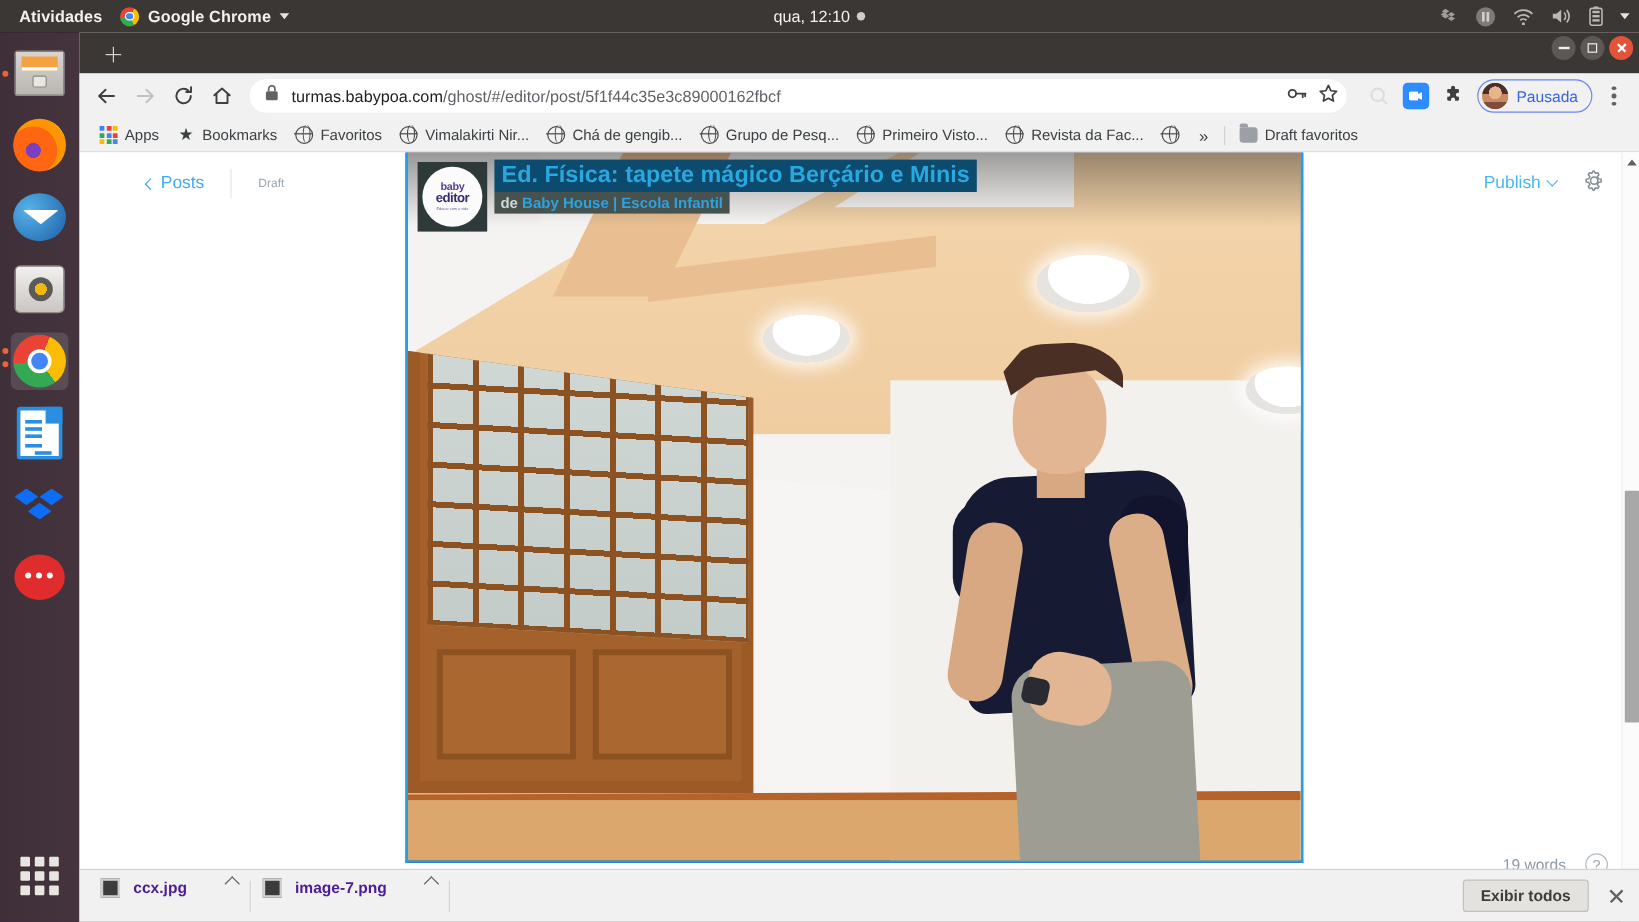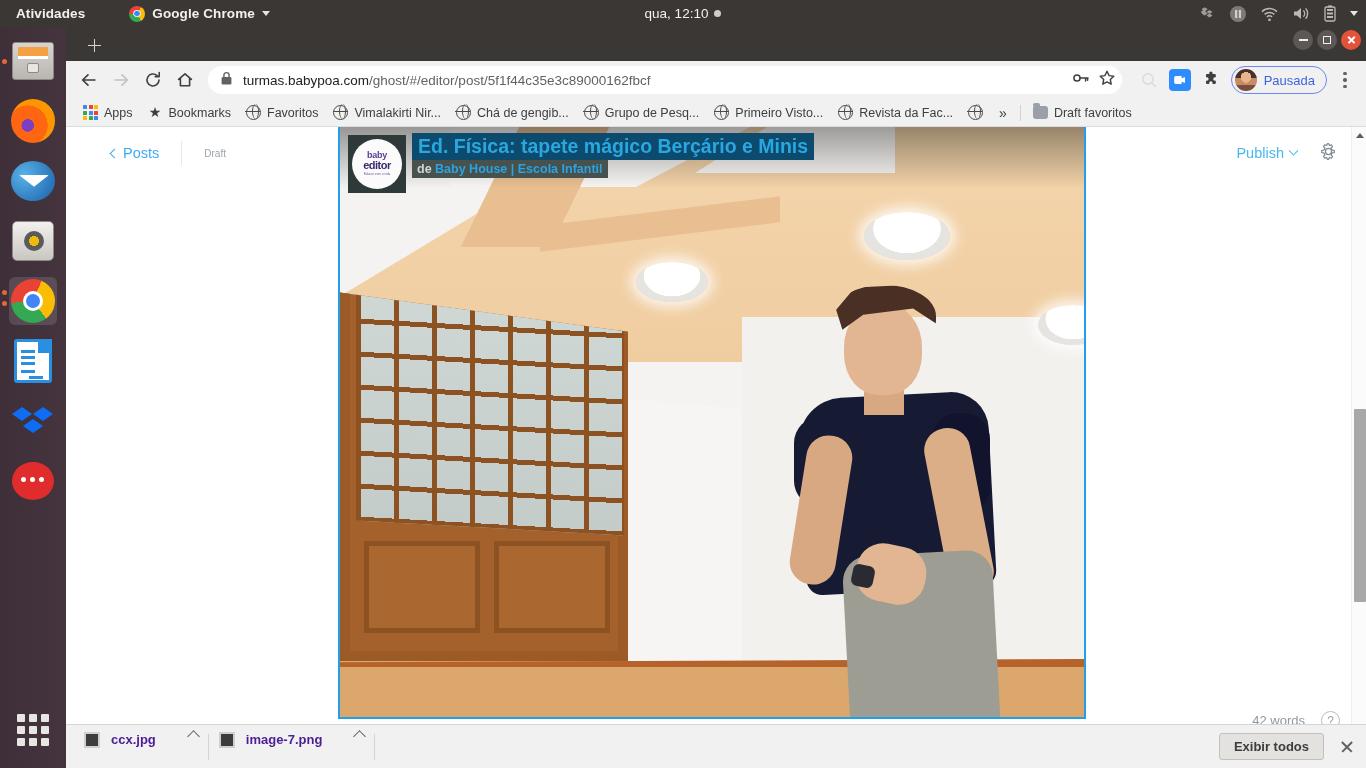--- a/index.html
+++ b/index.html
@@ -12,21 +12,21 @@
 
   
   #topbar {
     position: absolute; top: 0; left: 0;
     width: 1366px; height: 27px;
     background: #3b3735;
     display: flex; align-items: center;
     color: #f2f1f0; font-size: 13.5px;
     z-index: 50;
   }
-  #topbar .tb-left { display: flex; align-items: center; padding-left: 10px; gap: 32px; }
+  #topbar .tb-left { display: flex; align-items: center; padding-left: 10px; gap: 3px; }
   .tb-item { display: flex; align-items: center; gap: 7px; font-weight: bold; letter-spacing: .1px;
              padding: 3px 6px; border-radius: 3px; }
   .tb-center {
     position: absolute; left: 0; right: 0; top: 0; height: 27px;
     display: flex; align-items: center; justify-content: center; gap: 6px;
     font-weight: normal; pointer-events: none;
   }
   .tb-center > * { pointer-events: auto; }
   .dot-indicator { width: 7px; height: 7px; border-radius: 50%; background: #cfcdc9; display: inline-block; }
   .tb-right {
@@ -207,21 +207,21 @@
   .bm-ico-folder { width: 15px; height: 13px; background: #9aa0a6; border-radius: 1.5px 3px 3px 3px; flex:none; position:relative;}
   .bm-ico-folder::after{content:"";position:absolute;left:0;top:-3px;width:7px;height:3px;background:#9aa0a6;border-radius:2px 2px 0 0;}
   .bm-chev { padding: 0 8px; color: #3c4043; font-size: 14px; }
   .bm-sep { width: 1px; height: 16px; background: #d3d3d3; margin: 0 4px; }
 
   
   #page {
     position: relative; height: 641px; background: #fff; overflow: hidden;
   }
   #ghost-header {
-    height: 52px; display: flex; align-items: center; position: relative; padding: 0 9px;
+    height: 52px; display: flex; align-items: center; position: relative; padding: 0 20px;
   }
   #gh-left { display:flex; align-items:center; gap: 0; padding-left: 36px;}
   #gh-posts { display: flex; align-items: center; gap: 5px; color: #3eaaf5; font-size: 14.5px; }
   .chev-l { width: 7px; height: 7px; border-left: 1.6px solid #3eaaf5; border-bottom: 1.6px solid #3eaaf5;
             transform: rotate(45deg); display:block;}
   .gh-divider { width: 1px; height: 24px; background: #e3e7e9; margin: 0 22px; }
   #gh-draft { color: #9aa4ab; font-size: 10px; }
   #gh-right { position: absolute; right: 28px; top: 0; height: 52px; display: flex; align-items: center; gap: 22px; }
   #gh-publish { color: #46b8f0; font-size: 14.5px; display:flex;align-items:center;gap:6px;}
   .chev-d { width: 7px; height: 7px; border-right: 1.6px solid #46b8f0; border-bottom: 1.6px solid #46b8f0;
@@ -666,21 +666,21 @@
         </div>
       </div>
       <div id="vid-title">Ed. Física: tapete mágico Berçário e Minis</div>
       <div id="vid-sub">
         <span>de</span>
         <b>Baby House | Escola Infantil</b>
       </div>
     </div>
 
     <div id="wordcount">
-      <span>42 words</span>
+      <span>19 words</span>
       <span class="qmark">?</span>
     </div>
 
     <div id="vscroll">
       <div class="sb-arrow up">
           <span class="tri"></span>
         </div>
       <div id="vthumb"></div>
       <div class="sb-arrow dn" style="position:absolute;bottom:0;left:0">
           <span class="tri"></span>

